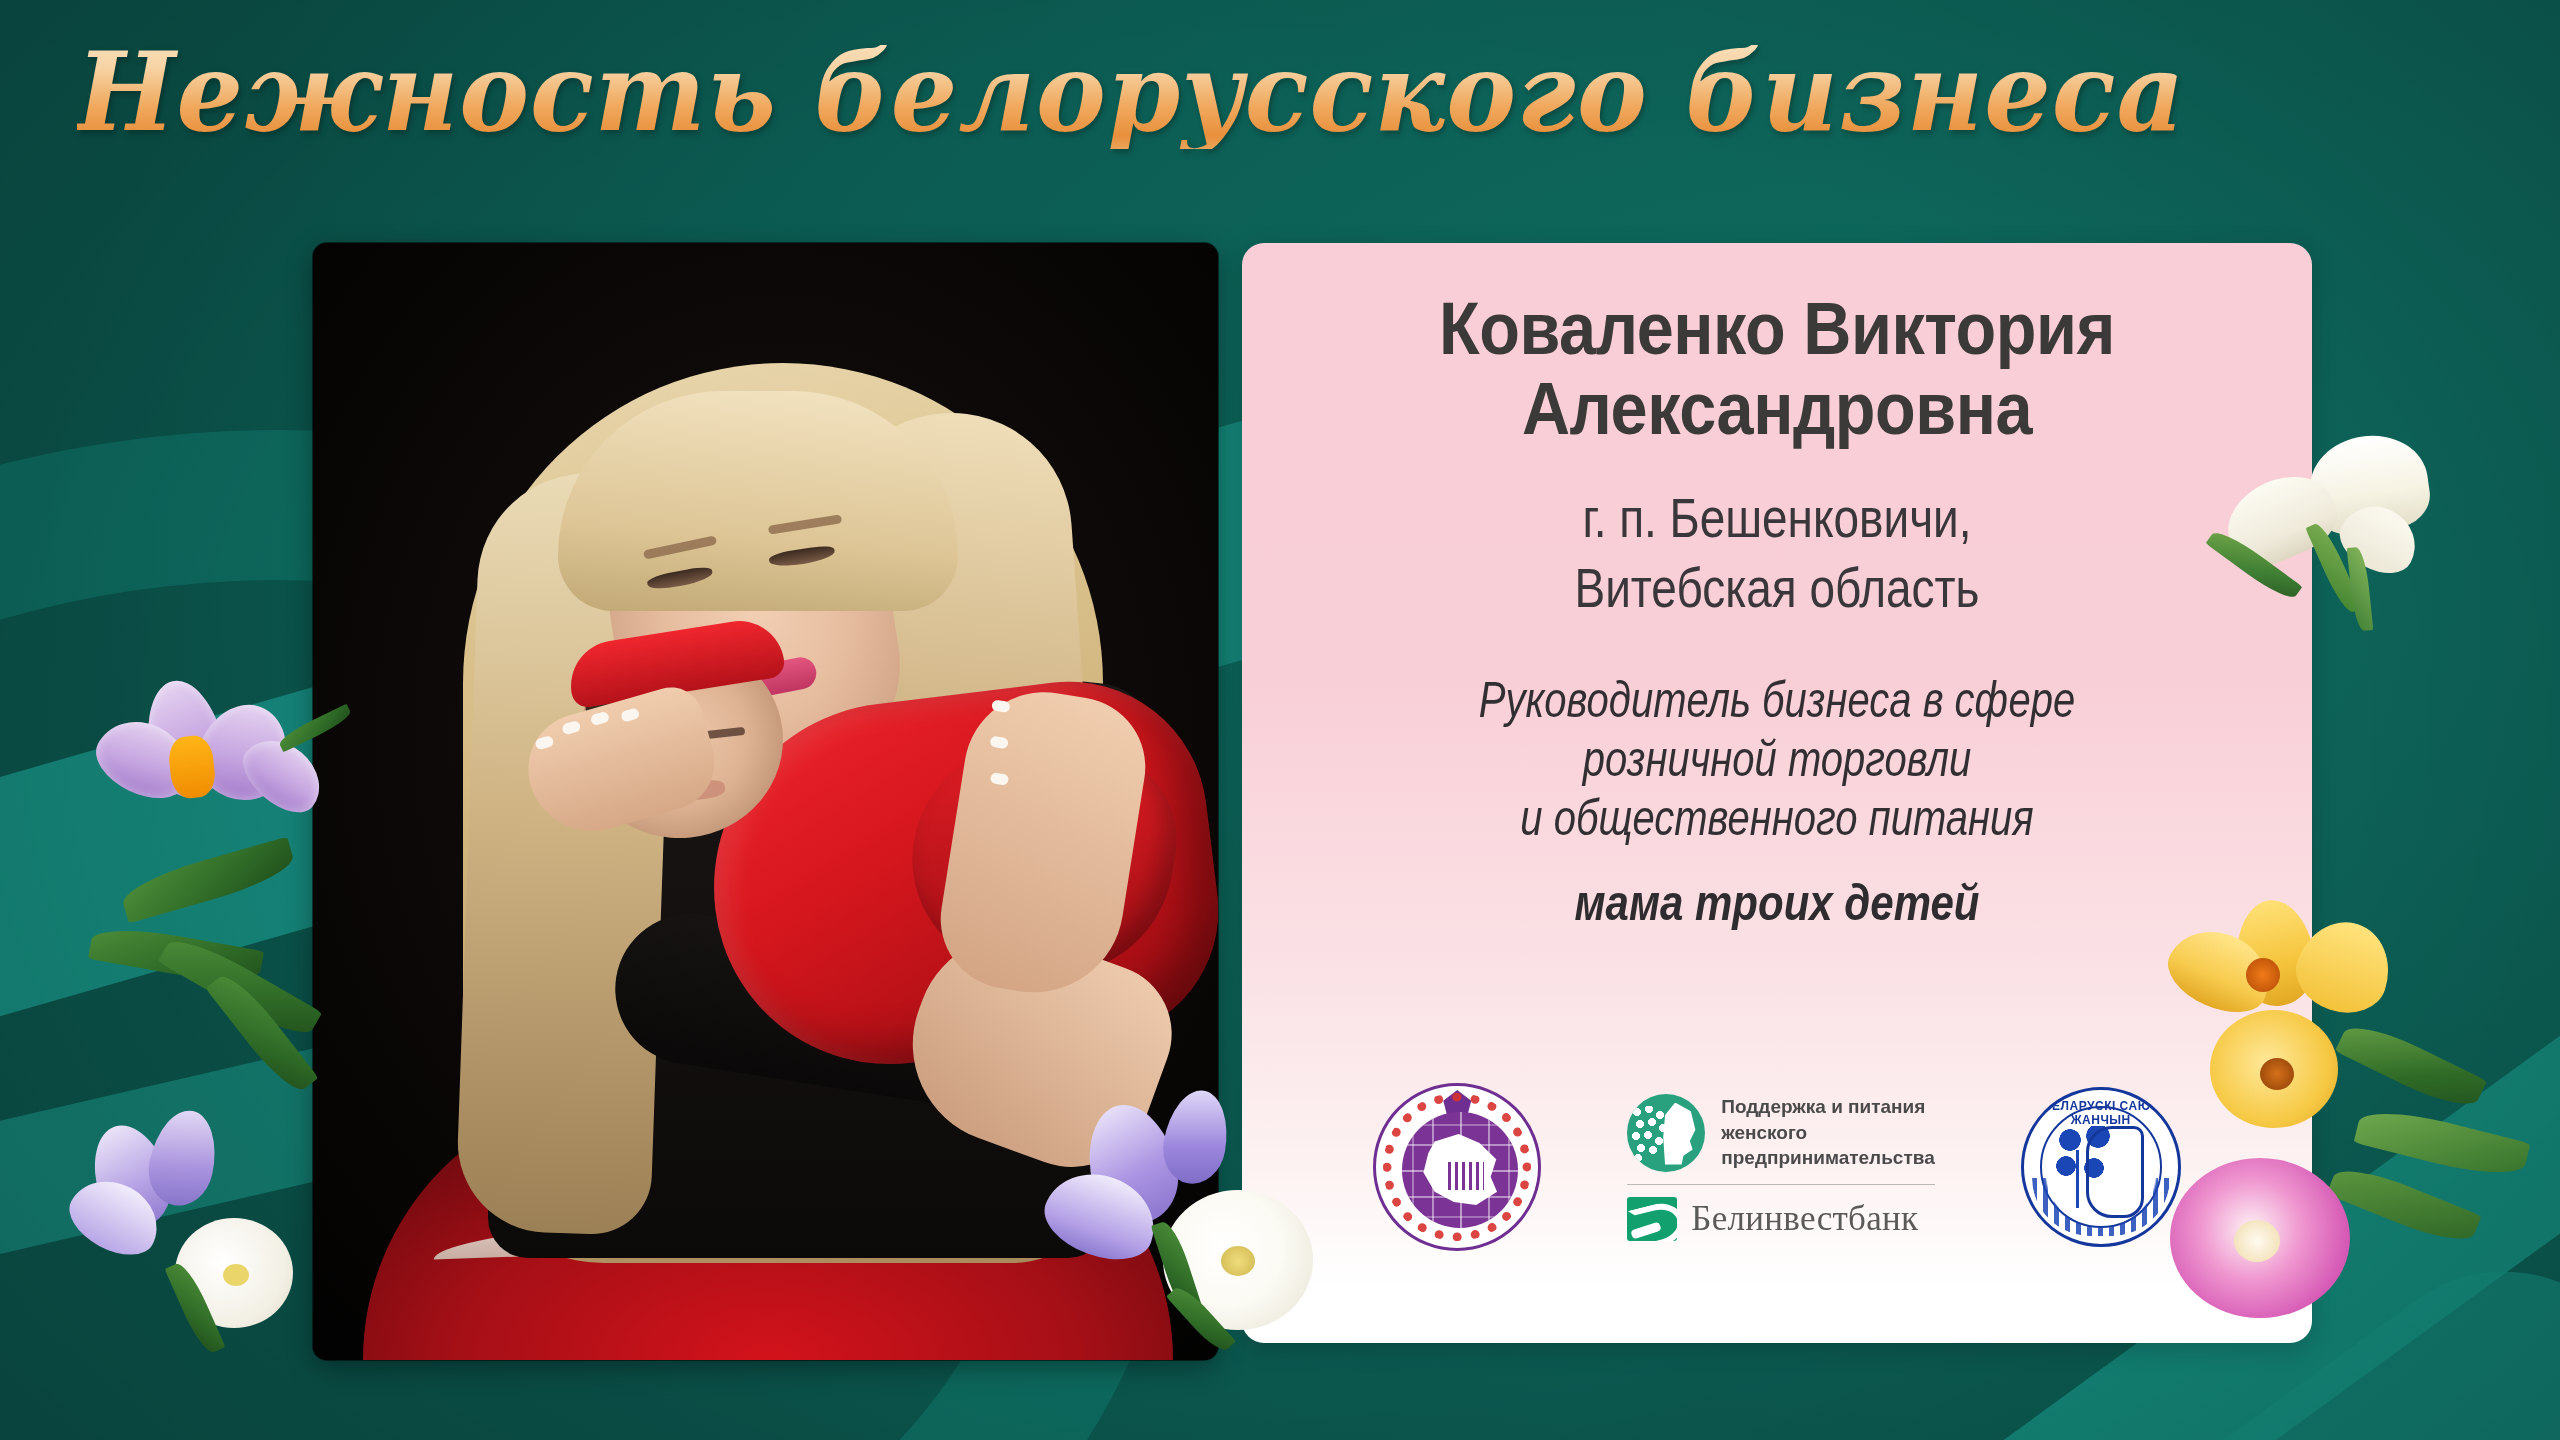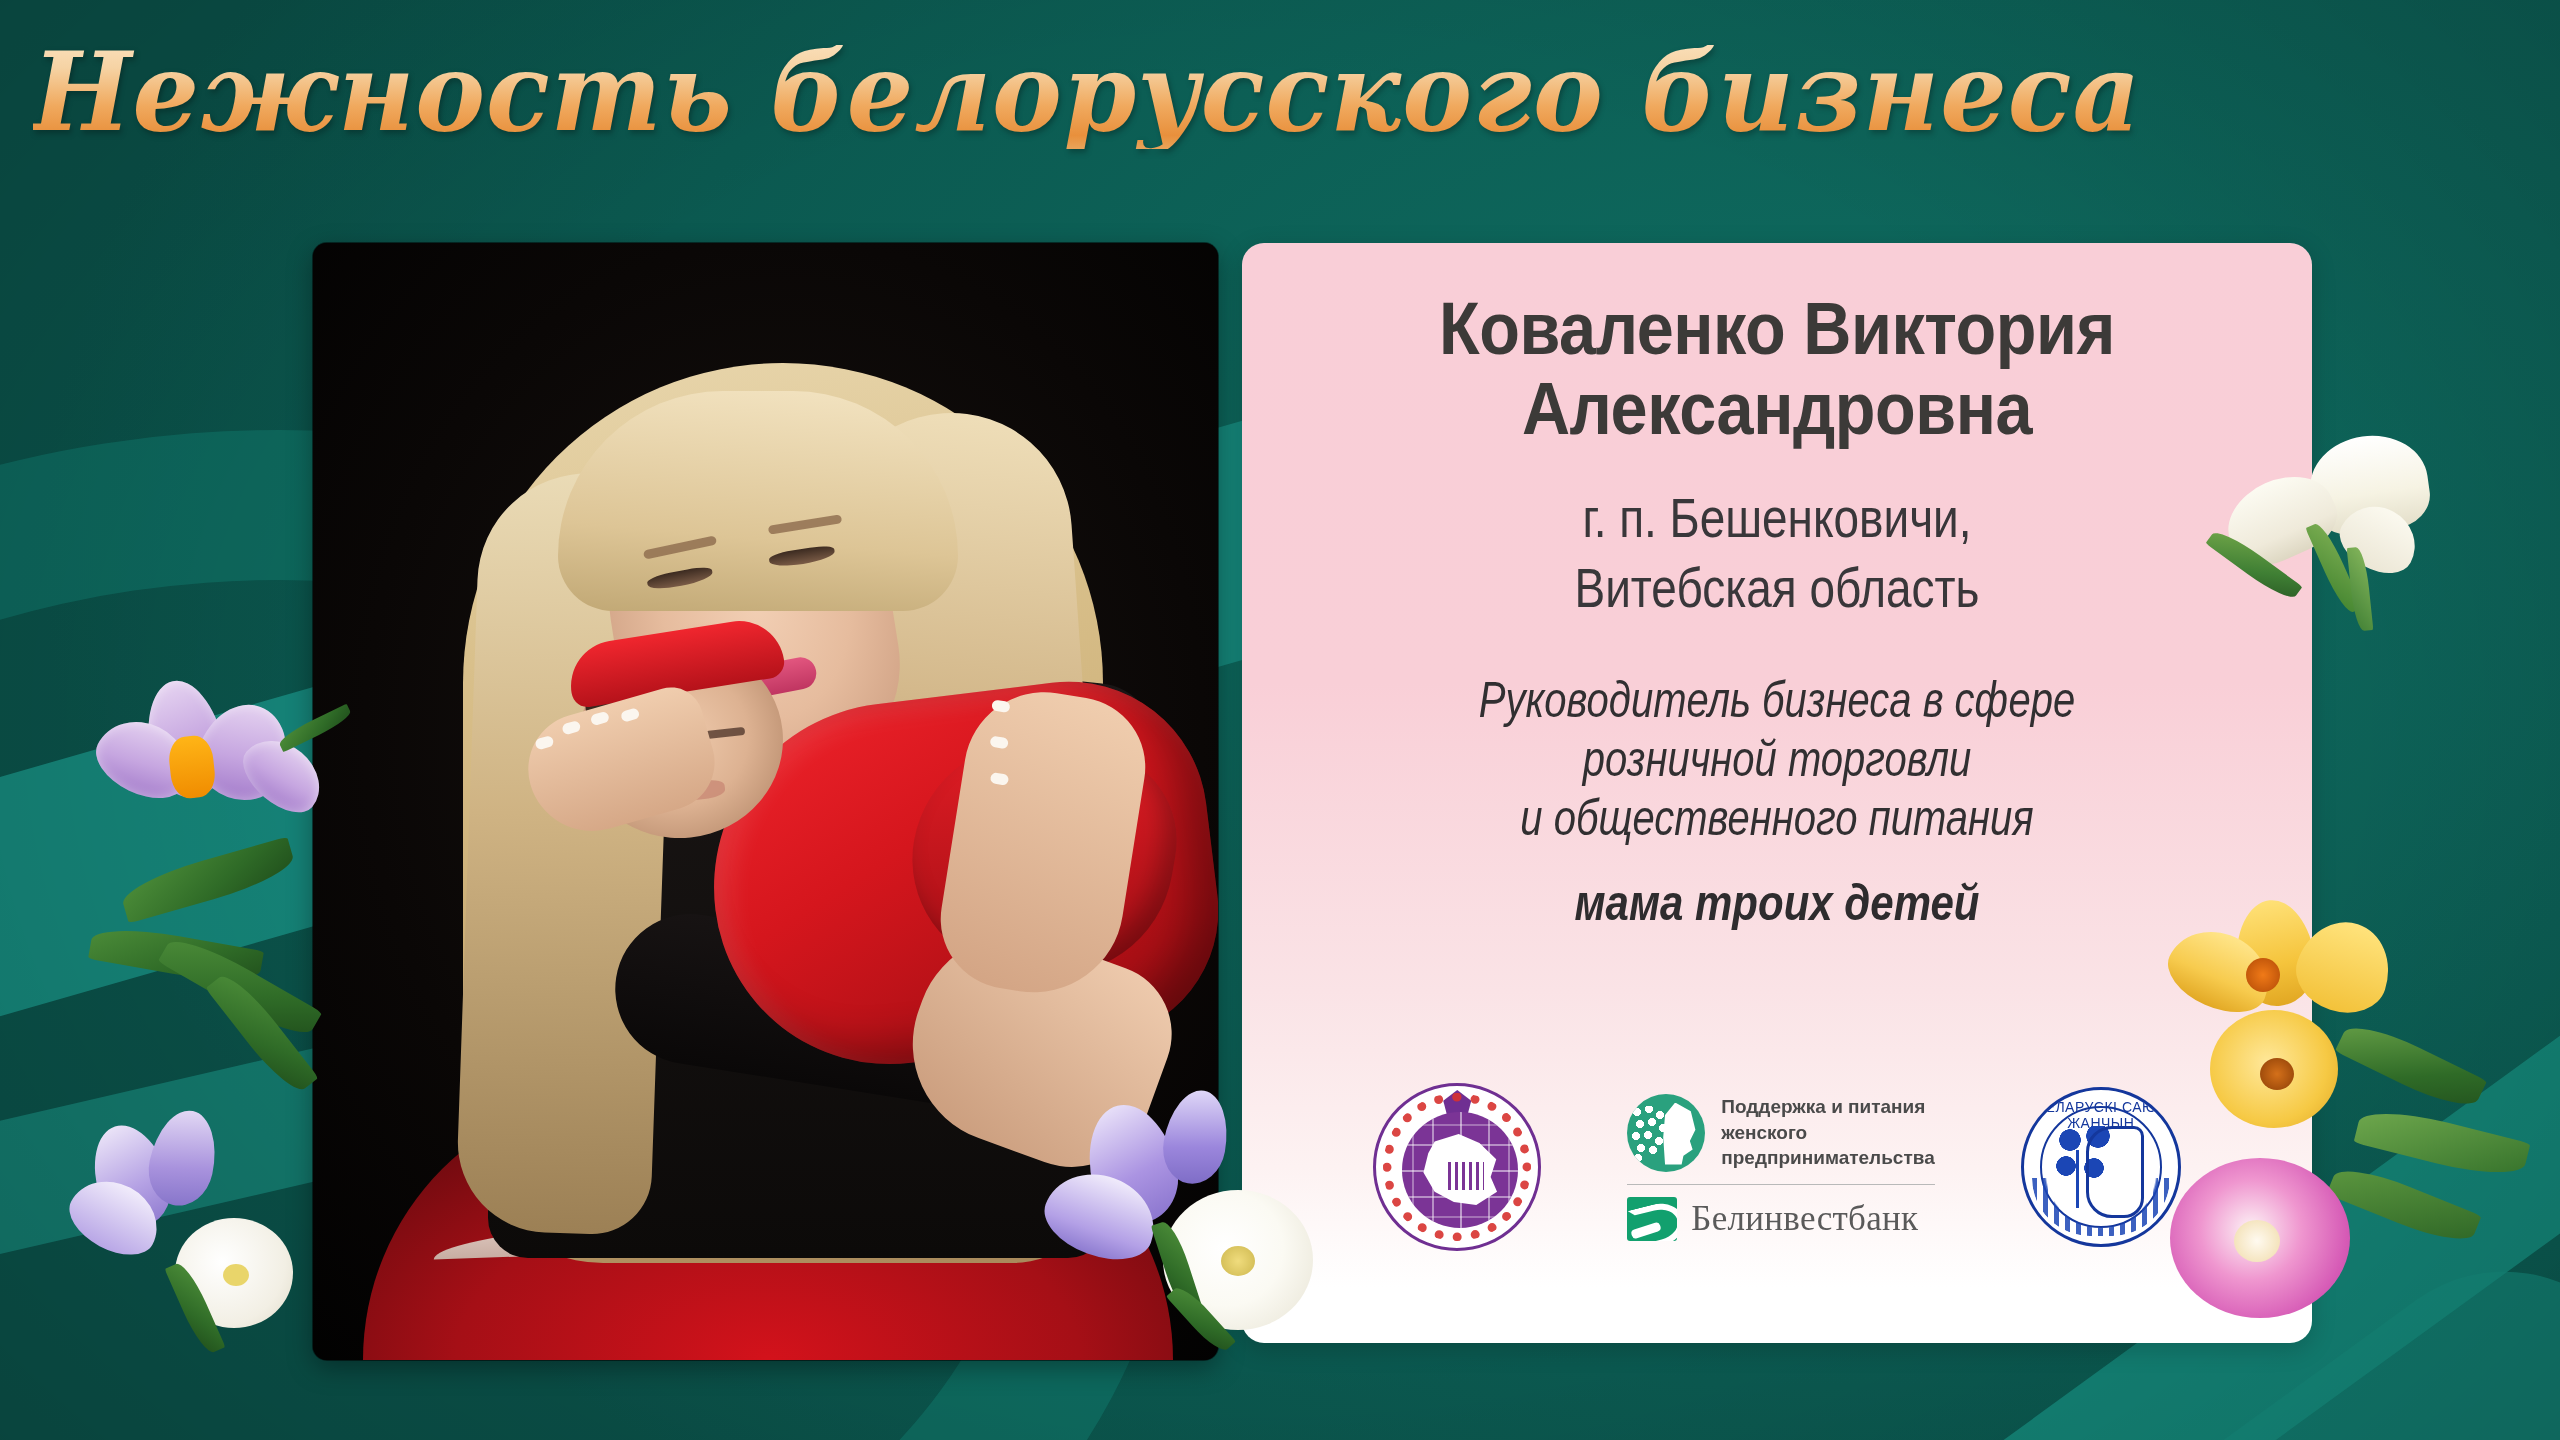--- a/index.html
+++ b/index.html
@@ -62,21 +62,21 @@
     clip-path:inset(0 0 0 0);
     opacity:.55;
   }
   .dark-vign{
     position:absolute;inset:0;
     background:radial-gradient(ellipse 2000px 1400px at 50% 50%, rgba(0,0,0,0) 45%, rgba(0,0,0,.20) 100%);
   }
 
   
   #title-wrap{
-    position:absolute;left:0;top:36px;width:2218px;text-align:left;
+    position:absolute;left:0;top:36px;width:2218px;text-align:right;
     z-index:30;
   }
   #title{
     display:inline-block;
     font-family:"DejaVu Serif", serif;
     font-style:italic;
     font-weight:700;
     font-size:108px;
     letter-spacing:1px;
     line-height:1.05;
@@ -432,21 +432,21 @@
       radial-gradient(circle 11px at 16px 14px,#1b46b5 96%,transparent),
       radial-gradient(circle 12px at 44px 10px,#1b46b5 96%,transparent),
       radial-gradient(circle 10px at 12px 40px,#1b46b5 96%,transparent),
       radial-gradient(circle 10px at 40px 42px,#1b46b5 96%,transparent);
   }
   .seal-bsw .stem{
     position:absolute;left:52px;top:60px;width:3px;height:58px;background:#1b46b5;
   }
   .seal-bsw .ring-label{
     position:absolute;left:0;right:0;top:9px;text-align:center;
-    font-size:14px;font-weight:400;color:#14379c;letter-spacing:.5px;
+    font-size:12px;font-weight:700;color:#14379c;letter-spacing:.5px;
   }
 
   
   .flower{position:absolute;z-index:40;pointer-events:none;}
   .petal{position:absolute;border-radius:50% 50% 50% 50%/60% 60% 40% 40%;}
   .leaf{
     position:absolute;
     background:linear-gradient(150deg,#4e8f3a,#2f6b27 60%,#1f4d1b);
     border-radius:50% 6% 50% 6%;
   }

